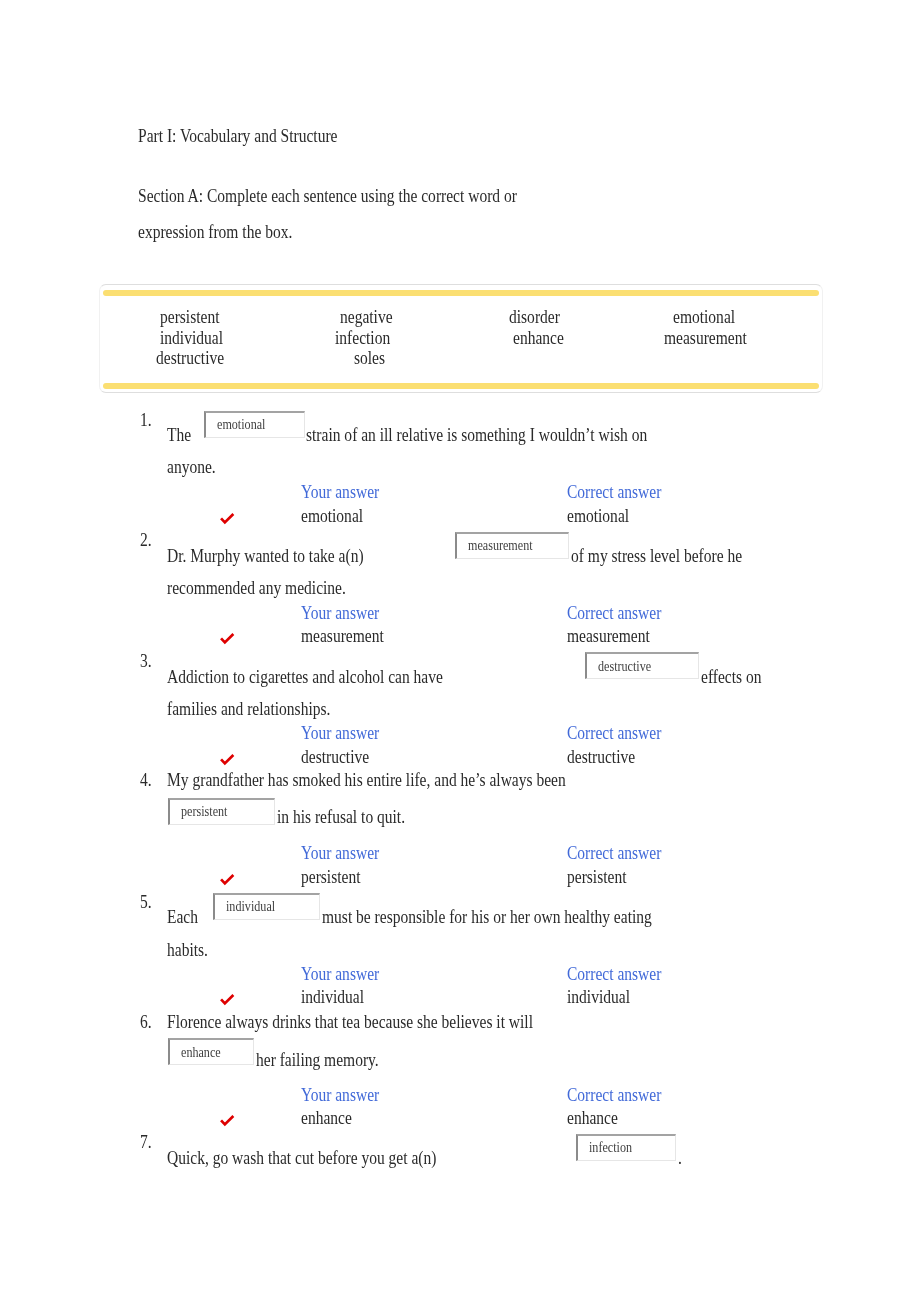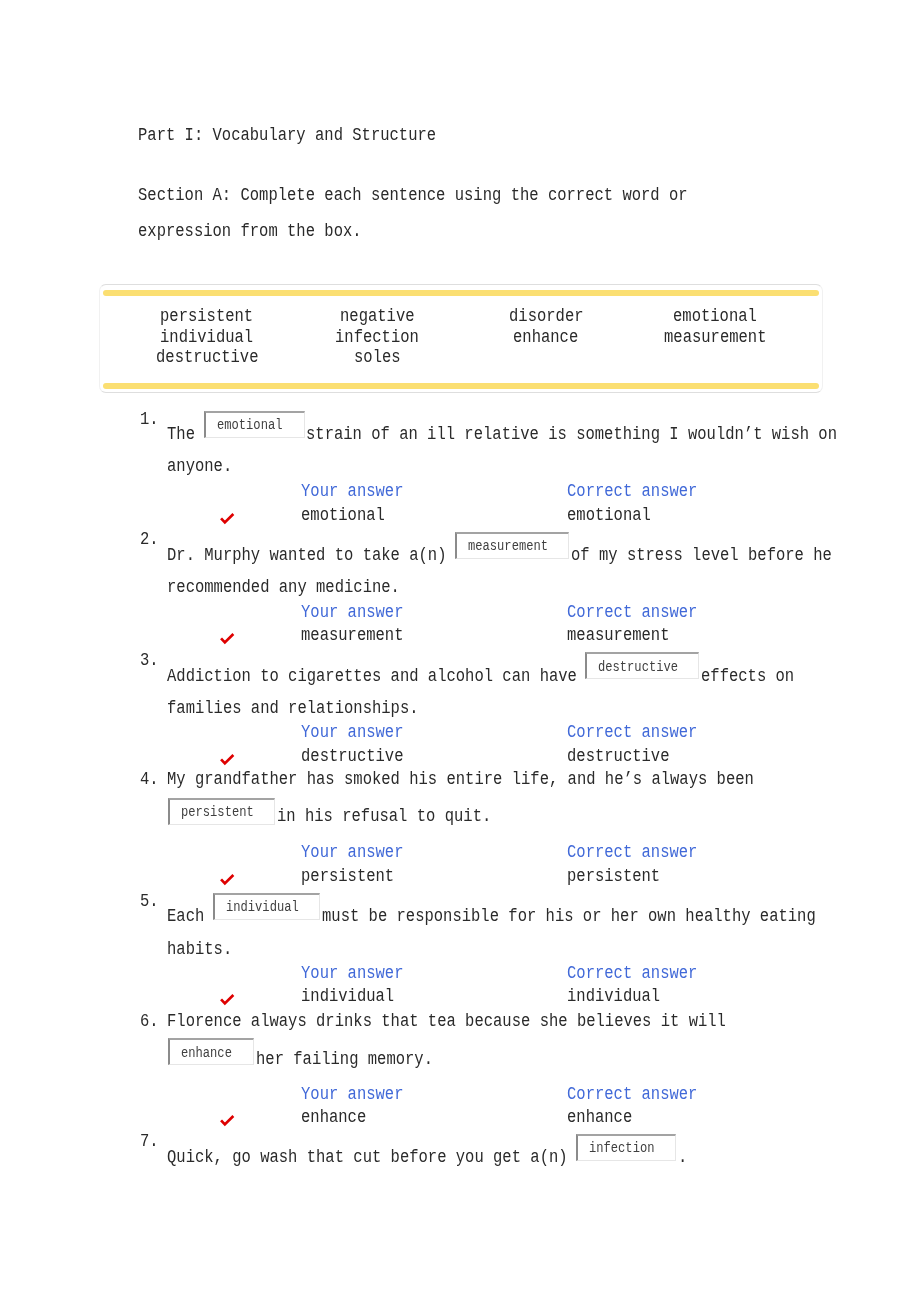--- a/index.html
+++ b/index.html
@@ -1,20 +1,20 @@
 <!DOCTYPE html>
 <html><head>
 <meta charset="utf-8">
 <title>Vocabulary and Structure Exercise</title>
 <style>
   html,body{margin:0;padding:0;background:#ffffff;}
   body{width:920px;height:1302px;overflow:hidden;
        font-family:"Liberation Mono","DejaVu Sans Mono",monospace;
        color:#000000;}
-  .page{position:relative;width:920px;height:964px;background:#fff;}
+  .page{position:relative;width:920px;height:964px;background:#fff;font-family:Liberation Serif, serif;}
 
   
   .bt{position:absolute;white-space:pre;font-size:18.4px;line-height:1;
       transform:scaleX(0.8441);transform-origin:left top;color:#2a2a2a;}
 
   
   #wordbank{position:absolute;left:99.4px;top:284.4px;width:723.2px;height:108.4px;
             border:1.4px solid #f1f1f1;border-top-color:#dedede;
             border-bottom-color:#dedede;border-radius:7px;box-sizing:border-box;
             background:#fff;background-clip:padding-box;}

